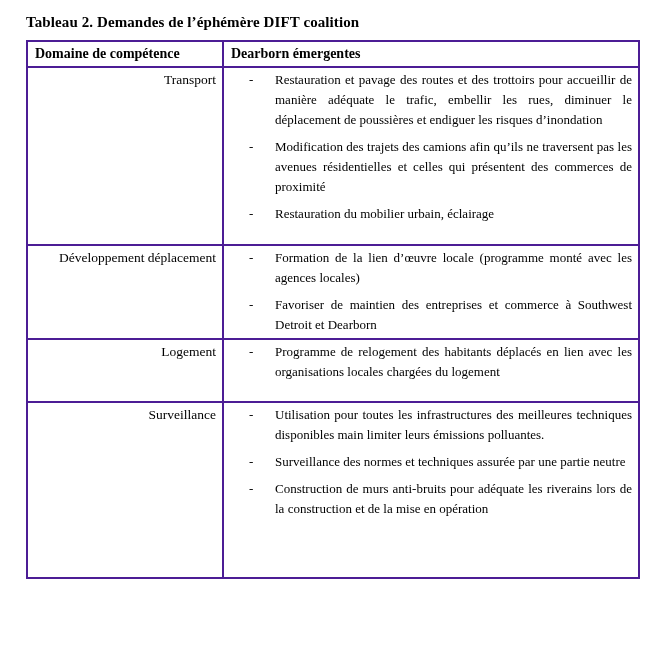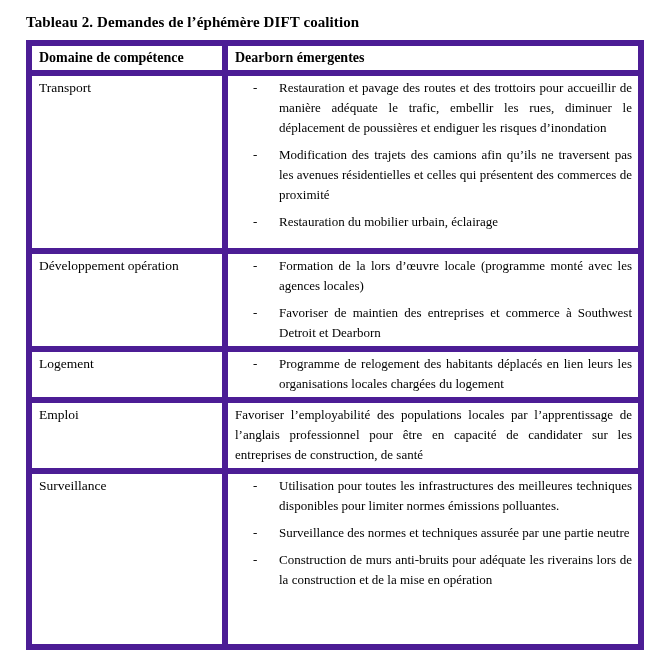--- a/index.html
+++ b/index.html
@@ -22,38 +22,38 @@
     letter-spacing: 0.1px;
   }
   table.dift {
     border-collapse: collapse;
     table-layout: fixed;
     width: 612px;
   }
   col.c1 { width: 196px; }
   col.c2 { width: 416px; }
   th, td {
-    border: 6px solid #4c1d95;
+    border: 2px solid #4c1d95;
     vertical-align: top;
     font-size: 13px;
     line-height: 20px;
     padding: 2px 6px 3px 7px;
     text-align: left;
   }
   th {
     font-weight: bold;
     font-size: 14px;
     padding-top: 2px;
     padding-bottom: 2px;
   }
-  td.domain { font-size: 13.5px; }
+  td.domain { font-size: 13.5px; text-align: right; }
   
   tr.r-transport  td.domain { height: 178px; }
   tr.r-deveco     td.domain { height: 90px;  }
-  tr.r-logement   td.domain { height: 47px;  }
+  tr.r-logement   td.domain { height: 63px;  }
   tr.r-emploi     td.domain { height: 63px;  }
   tr.r-environ    td.domain { height: 176px; }
 
   .demand-item {
     position: relative;
     padding-left: 44px;
     text-align: justify;
     margin: 0 0 7px 0;
   }
   .demand-item:last-child { margin-bottom: 0; }
@@ -98,56 +98,50 @@
             <span>Modification des trajets des camions afin qu’ils ne traversent pas les avenues résidentielles et celles qui présentent des commerces de proximité</span>
           </div>
           <div class="demand-item">
             <span class="dash">-</span>
             <span>Restauration du mobilier urbain, éclairage</span>
           </div>
         </td>
       </tr>
 
       <tr class="r-deveco">
-        <td class="domain">Développement opération</td>
+        <td class="domain">Développement déplacement</td>
         <td class="demands">
           <div class="demand-item">
             <span class="dash">-</span>
-            <span>Formation de la lors d’œuvre locale (programme monté avec les agences locales)</span>
+            <span>Formation de la lien d’œuvre locale (programme monté avec les agences locales)</span>
           </div>
           <div class="demand-item">
             <span class="dash">-</span>
             <span>Favoriser de maintien des entreprises et commerce à Southwest Detroit et Dearborn</span>
           </div>
         </td>
       </tr>
 
       <tr class="r-logement">
         <td class="domain">Logement</td>
         <td class="demands">
           <div class="demand-item">
             <span class="dash">-</span>
-            <span>Programme de relogement des habitants déplacés en lien leurs les organisations locales chargées du logement</span>
+            <span>Programme de relogement des habitants déplacés en lien avec les organisations locales chargées du logement</span>
           </div>
         </td>
       </tr>
 
-      <tr class="r-emploi">
-        <td class="domain">Emploi</td>
-        <td class="demands">
-          <div class="demand-para">Favoriser l’employabilité des populations locales par l’apprentissage de l’anglais professionnel pour être en capacité de candidater sur les entreprises de construction, de santé</div>
-        </td>
-      </tr>
 
       <tr class="r-environ">
         <td class="domain">Surveillance</td>
         <td class="demands">
           <div class="demand-item">
             <span class="dash">-</span>
-            <span>Utilisation pour toutes les infrastructures des meilleures techniques disponibles pour limiter normes émissions polluantes.</span>
+            <span>Utilisation pour toutes les infrastructures des meilleures techniques disponibles main limiter leurs émissions polluantes.</span>
           </div>
           <div class="demand-item">
             <span class="dash">-</span>
             <span>Surveillance des normes et techniques assurée par une partie neutre</span>
           </div>
           <div class="demand-item">
             <span class="dash">-</span>
             <span>Construction de murs anti-bruits pour adéquate les riverains lors de la construction et de la mise en opération</span>
           </div>
         </td>

